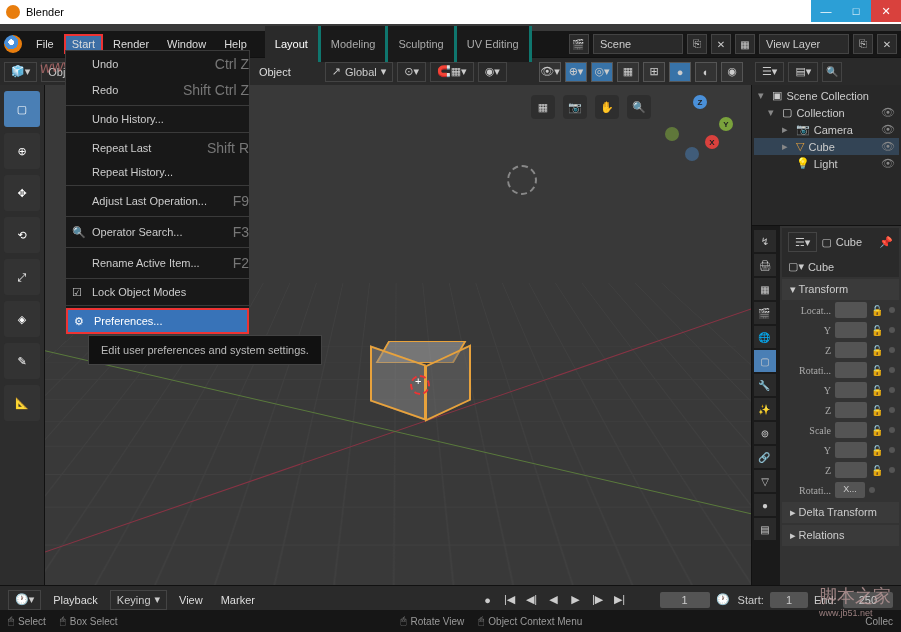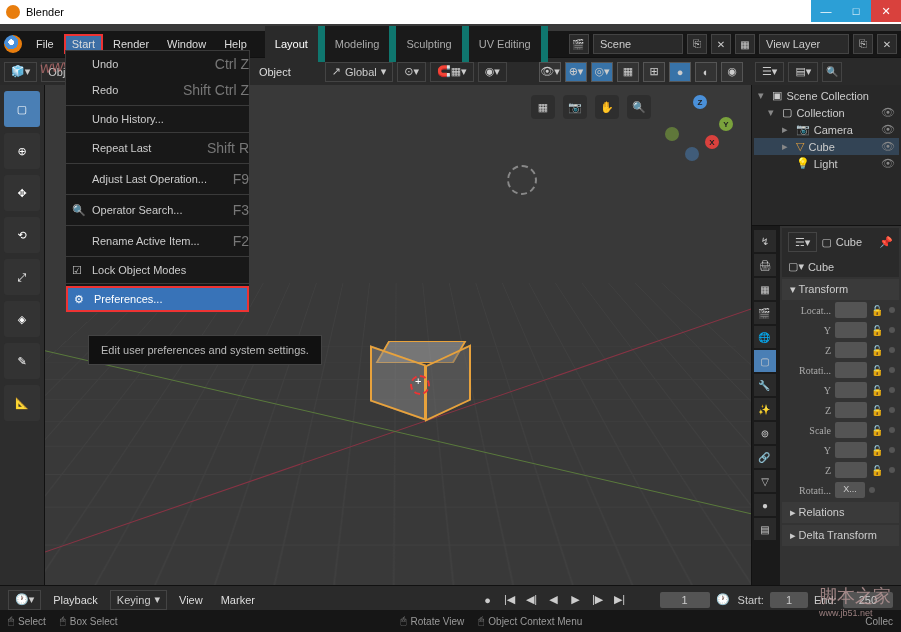--- a/index.html
+++ b/index.html
@@ -12,21 +12,21 @@
 .winbtn.min { background: #2c9fd6; color:#fff; }
 .winbtn.max { background: #2c9fd6; color:#fff; }
 .winbtn.close { background: #d9413d; color:#fff; }
 
 
 .menubar { height: 26px; background: #161616; display: flex; align-items: center; padding: 0 4px; gap: 2px; margin-top: 7px; }
 .blender-logo { width: 18px; height: 18px; border-radius: 50%; background: radial-gradient(circle at 40% 40%, #fff 0 18%, #4a90d9 19% 45%, #e87d0d 46% 100%); margin-right: 4px; }
 .menu-item { padding: 4px 8px; color: #ddd; cursor: pointer; }
 .menu-item.active { background: #3d6ea5; border: 2px solid #e33; padding: 2px 6px; }
 .ws-tabs { display: flex; gap: 0; margin-left: 8px; }
-.ws-tab { padding: 12px 10px; color: #aaa; background: #1a1a1a; border-right: 7px solid #0f766e; }
+.ws-tab { padding: 12px 10px; color: #aaa; background: #1a1a1a; border-right: 3px solid #0f766e; }
 .ws-tab.active { background: #2a2a2a; color: #fff; }
 .scene-area { display: flex; align-items: center; gap: 4px; margin-left: auto; }
 .scene-field { background: #2a2a2a; border: 1px solid #444; padding: 2px 6px; min-width: 90px; height: 20px; display: flex; align-items: center; }
 .icon-btn { width: 20px; height: 20px; background: #2a2a2a; border: 1px solid #444; display: flex; align-items: center; justify-content: center; font-size: 10px; }
 
 
 .header2 { height: 28px; background: #2a2a2a; display: flex; align-items: center; padding: 0 4px; gap: 4px; border-top: 1px solid #111; }
 .hdr-drop { background: #2a2a2a; border: 1px solid #444; padding: 2px 6px; display: flex; align-items: center; gap: 4px; height: 20px; }
 .hdr-text { padding: 2px 6px; color: #ddd; }
 .hdr-seg { background: #333; border: 1px solid #555; width: 22px; height: 20px; display:flex; align-items:center; justify-content:center; }
@@ -327,22 +327,22 @@
             <span class="lbl">Z</span>
             <span class="fld"></span>
             <span class="lock">🔓</span>
             <span class="dot"></span>
           </div>
         <div class="prop-row">
             <span class="lbl">Rotati...</span>
             <span class="fld" style="flex:0 0 30px;text-align:center;color:#ccc;font-size:9px;padding-top:2px">X...</span>
             <span class="dot"></span>
           </div>
+        <div class="prop-panel-h">▸ <span>Delta Transform</span></div>
         <div class="prop-panel-h">▸ <span>Relations</span></div>
-        <div class="prop-panel-h">▸ <span>Delta Transform</span></div>
       </div>
     </div>
   </div>
 </div>
 
 <div class="timeline">
   <span class="hdr-drop">🕐▾</span>
   <span class="hdr-text">Playback</span>
   <span class="hdr-drop"><span>Keying</span> ▾</span>
   <span class="hdr-text">View</span>
@@ -400,20 +400,23 @@
     </div>
   <div class="dd-sep"></div>
   <div class="dd-item">
       <span>Undo History...</span>
     </div>
   <div class="dd-sep"></div>
   <div class="dd-item">
       <span>Repeat Last</span>
       <span class="sc">Shift R</span>
     </div>
+  <div class="dd-item">
+      <span>Repeat History...</span>
+    </div>
   <div class="dd-sep"></div>
   <div class="dd-item">
       <span>Adjust Last Operation...</span>
       <span class="sc">F9</span>
     </div>
   <div class="dd-sep"></div>
   <div class="dd-item">
       <span class="icn">🔍</span>
       <span>Operator Search...</span>
       <span class="sc">F3</span>

